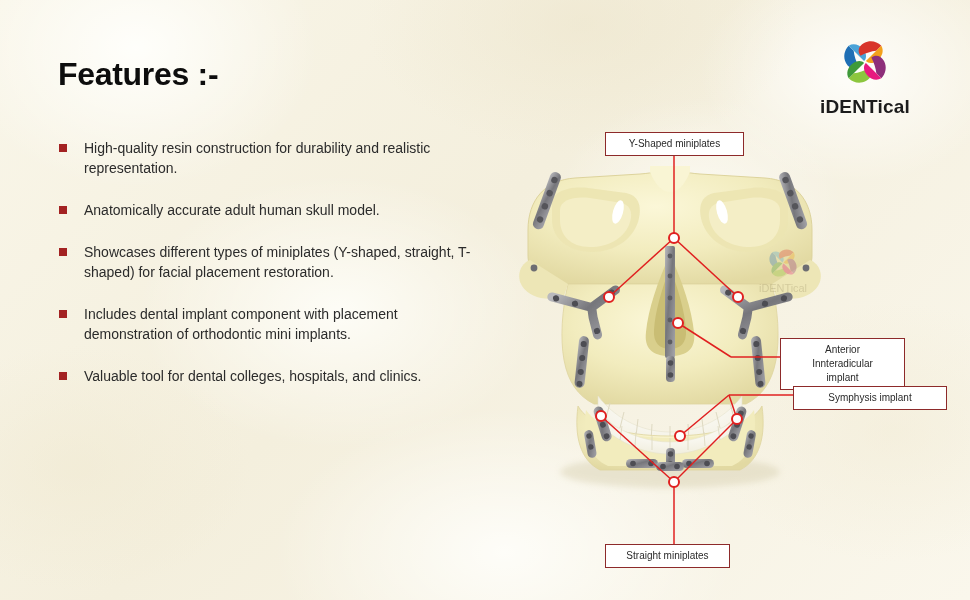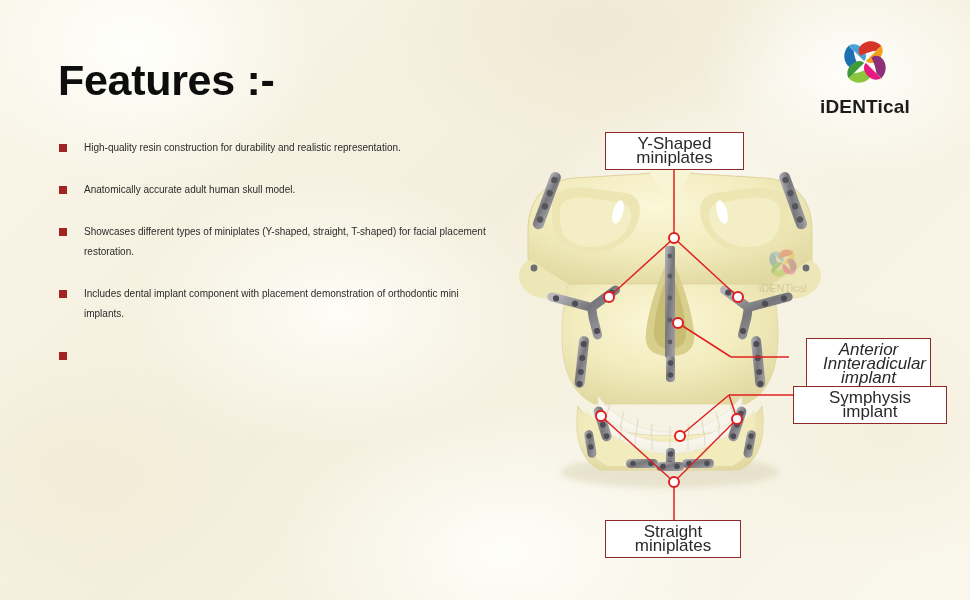--- a/index.html
+++ b/index.html
@@ -30,39 +30,39 @@
       radial-gradient(ellipse 260px 180px at 92% 72%, rgba(240,233,209,0.45) 0%, rgba(240,233,209,0) 72%),
       radial-gradient(ellipse 200px 150px at 72% 34%, rgba(255,255,253,0.6) 0%, rgba(255,255,253,0) 72%),
       linear-gradient(135deg, #f9f6e9 0%, #f4efdd 45%, #faf7ec 100%);
   }
 
   
   .page-title {
     position: absolute;
     left: 58px;
     top: 56px;
-    font-size: 43px;
+    font-size: 32px;
     font-weight: bold;
     color: #0d0d0d;
     letter-spacing: -0.3px;
     white-space: nowrap;
   }
 
   
   .feature-list {
     position: absolute;
     left: 58px;
     top: 138px;
     width: 430px;
   }
   .feature-item {
     position: relative;
     padding-left: 26px;
     margin-bottom: 22px;
-    font-size: 10px;
+    font-size: 14px;
     line-height: 20px;
     color: #2b2b2b;
   }
   .feature-item:last-child { margin-bottom: 0; }
   .bullet-square {
     position: absolute;
     left: 1px;
     top: 6px;
     width: 8px;
     height: 8px;
@@ -108,31 +108,31 @@
     height: 600px;
     pointer-events: none;
   }
 
   
   .callout-label {
     position: absolute;
     background: #ffffff;
     border: 1.4px solid #8d2a2a;
     color: #2a2a2a;
-    font-size: 17px;
+    font-size: 10px;
     line-height: 14px;
     text-align: center;
     padding: 4px 16px;
     box-sizing: border-box;
     white-space: pre-line;
   }
   #label-y-shaped      { left: 605px; top: 132px; width: 139px; }
-  #label-anterior      { left: 806px; top: 338px; width: 125px; font-style: italic; }
+  #label-anterior      { left: 780px; top: 338px; width: 125px; }
   #label-symphysis     { left: 793px; top: 386px; width: 154px; }
-  #label-straight      { left: 605px; top: 520px; width: 136px; }
+  #label-straight      { left: 605px; top: 544px; width: 125px; }
 </style>
 </head>
 <body>
 
 <div id="slide">
 
   <div class="page-title">Features :-</div>
 
   <div class="feature-list">
     <div class="feature-item">
@@ -146,20 +146,21 @@
     <div class="feature-item">
       <span class="bullet-square"></span>
       <span>Showcases different types of miniplates (Y-shaped, straight, T-shaped) for facial placement restoration.</span>
     </div>
     <div class="feature-item">
       <span class="bullet-square"></span>
       <span>Includes dental implant component with placement demonstration of orthodontic mini implants.</span>
     </div>
     <div class="feature-item">
       <span class="bullet-square"></span>
+      <span>Valuable tool for dental colleges, hospitals, and clinics.</span>
     </div>
   </div>
 
   <div class="logo-block">
     <svg class="logo-mark" viewBox="0 0 100 100">
 
       <g transform="translate(50,50) rotate(-45) translate(-50,-50)">
         <path d="M50 14 C40 14 31 20 28 30 C25 40 30 47 38 48 C41 39 45 31 50 25 Z" fill="#1f6fb5"></path>
         <path d="M50 14 C58 16 63 24 62 34 C61 43 56 48 50 48 C50 38 50 26 50 14 Z" fill="#4aa3d8"></path>
       </g>

